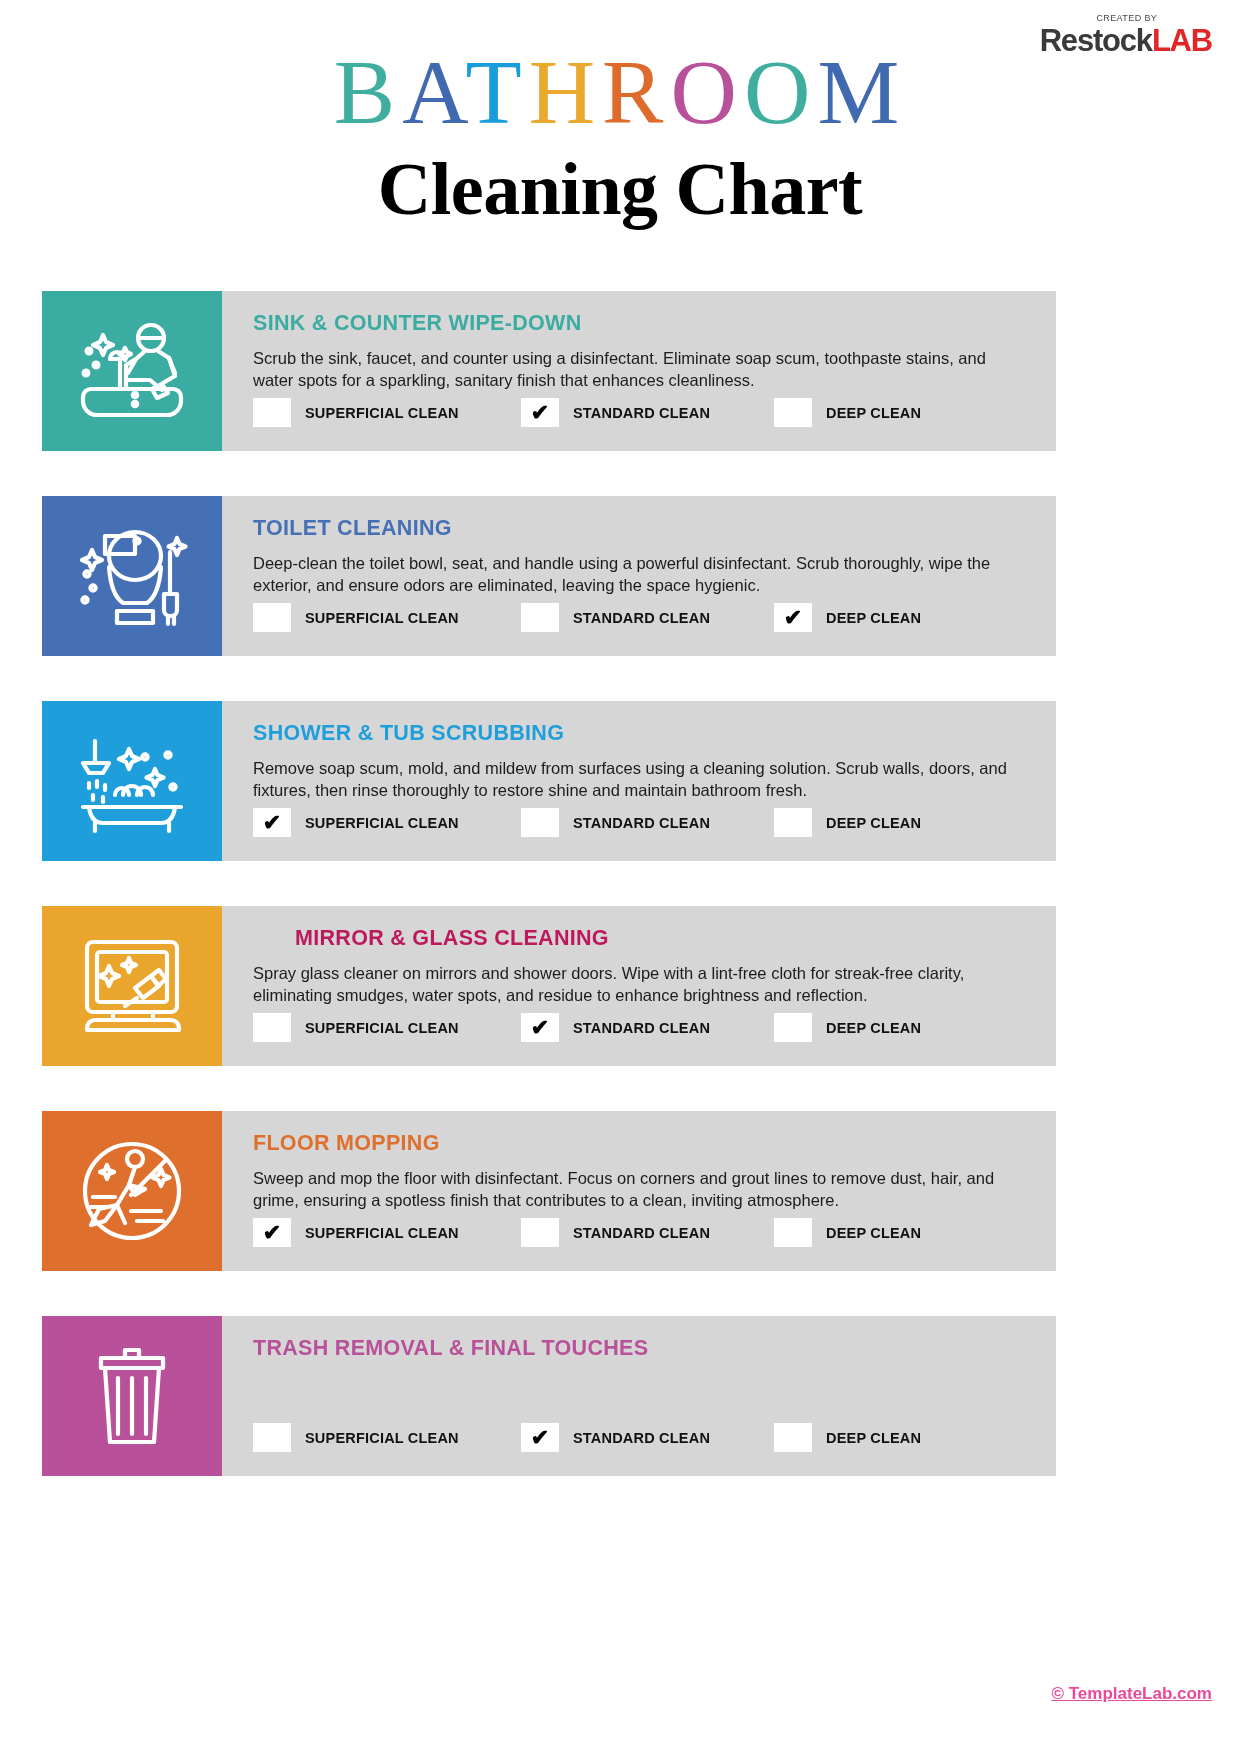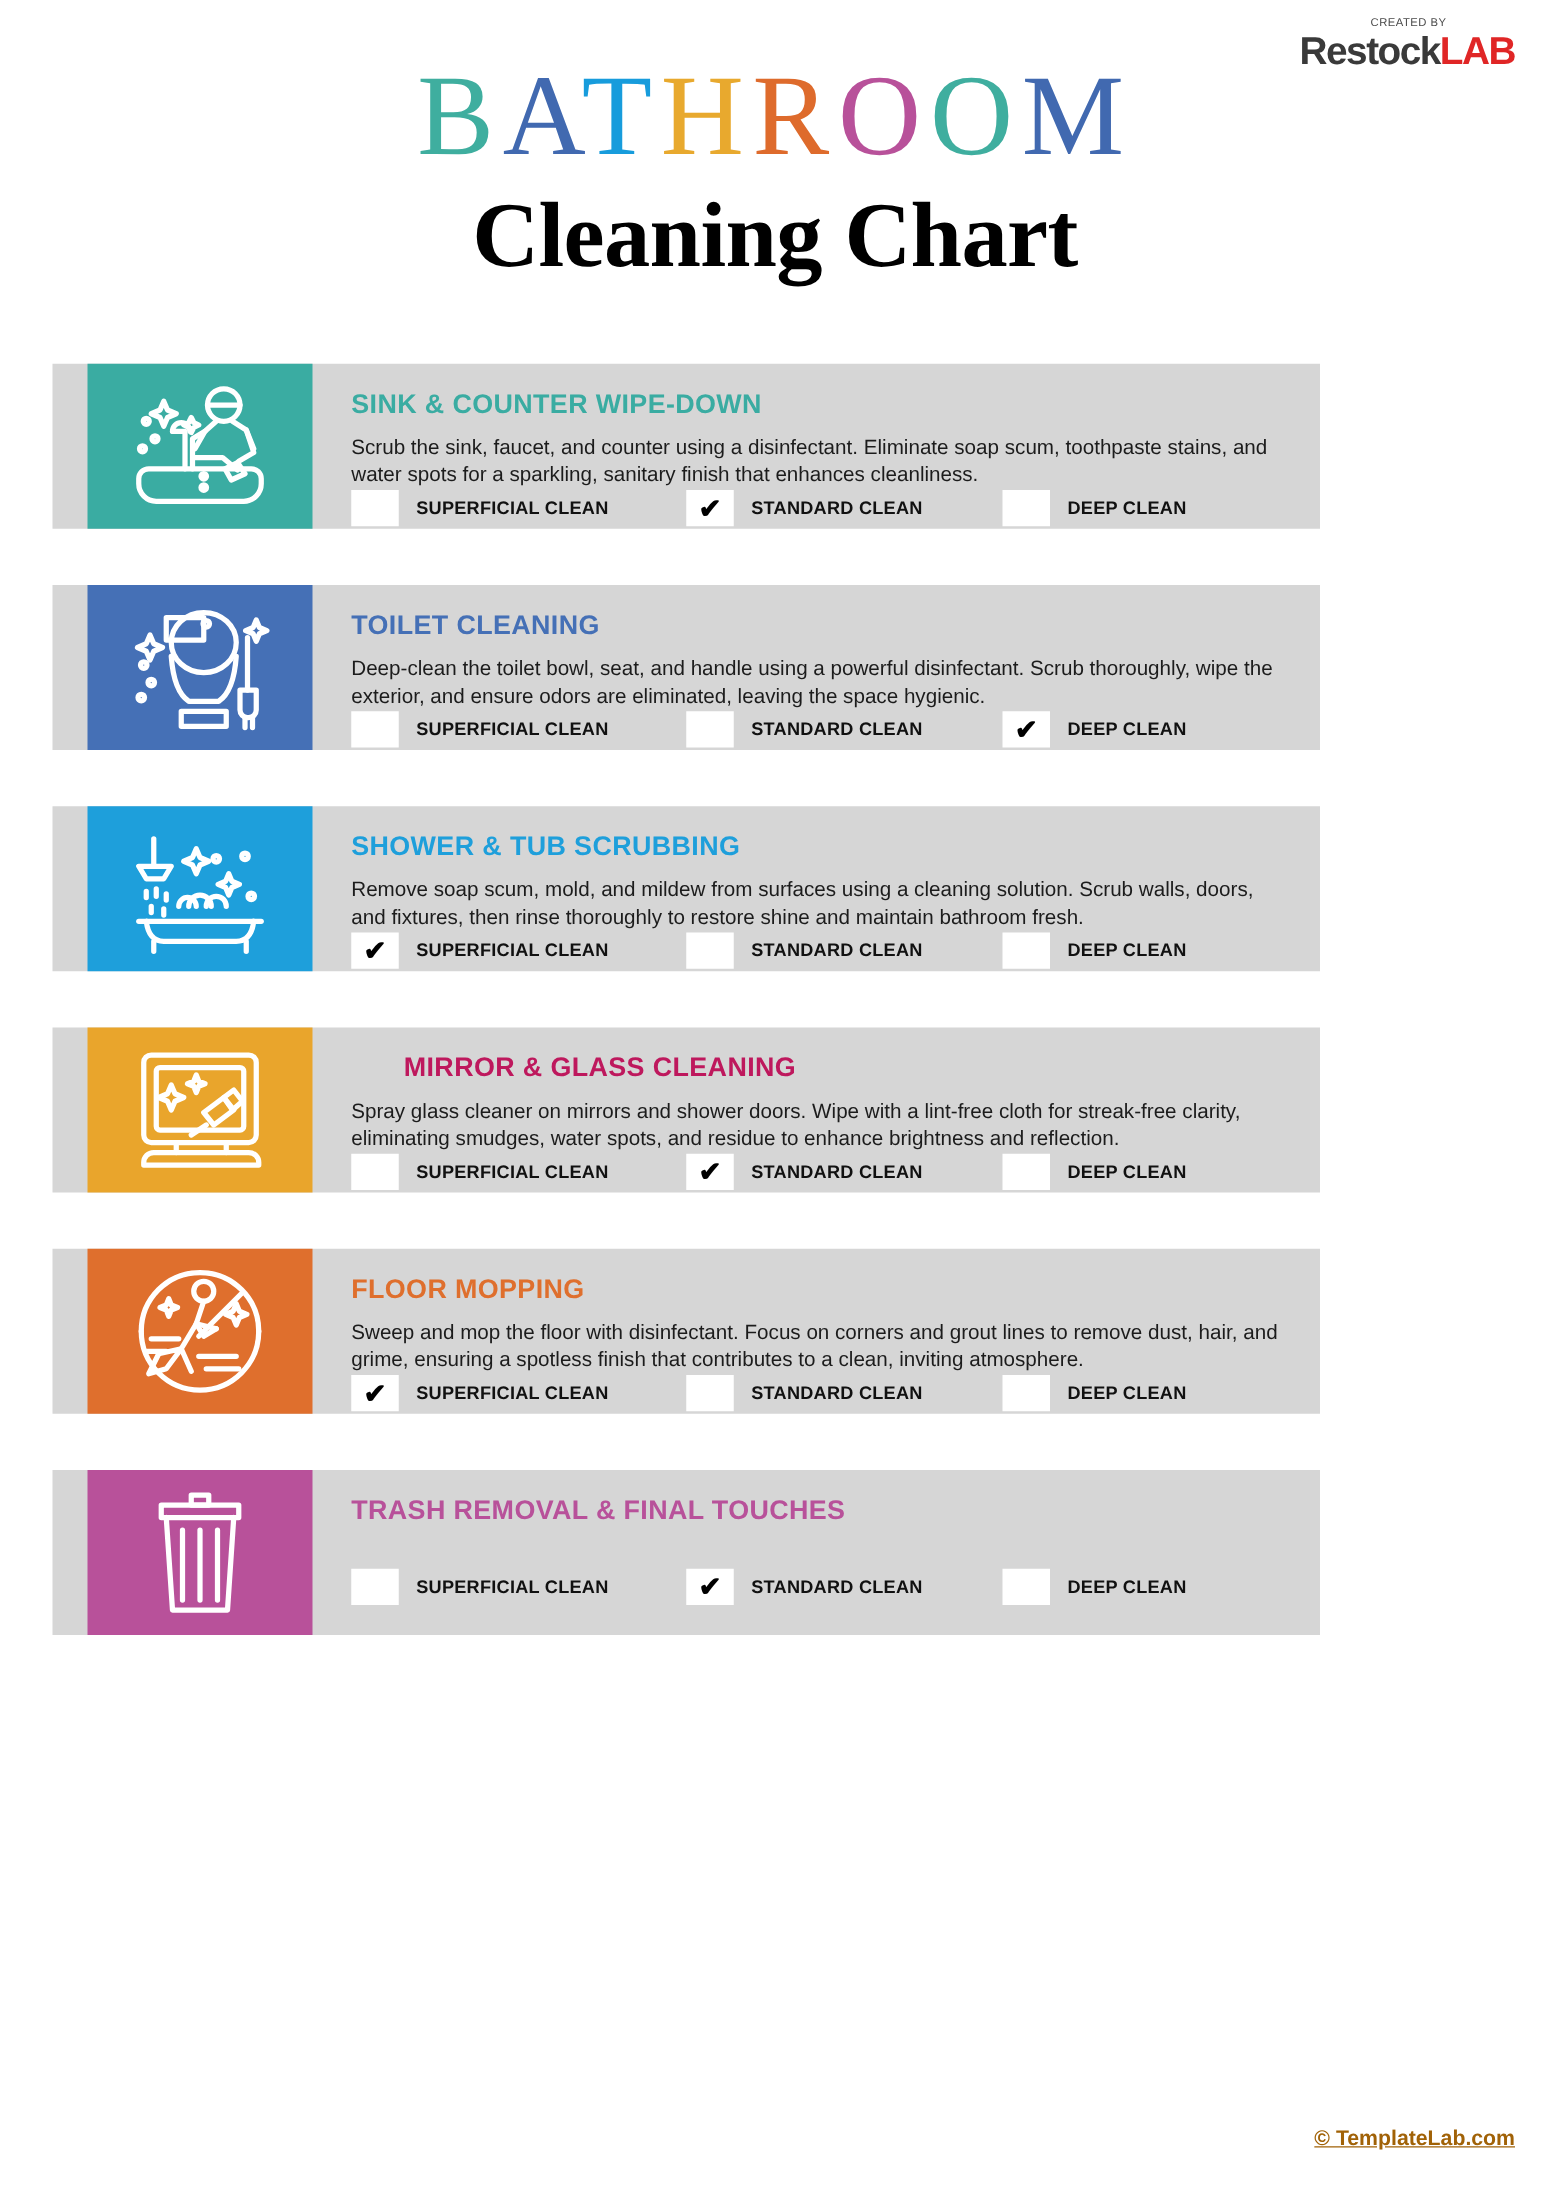--- a/index.html
+++ b/index.html
@@ -68,23 +68,22 @@
   .rows {
     position: absolute;
     top: 291px;
     left: 42px;
     width: 1014px;
   }
   .row {
     display: flex;
     align-items: stretch;
     background: #d6d6d6;
-    height: 132px;
+    height: 160px;
     margin-bottom: 45px;
-    padding-left: 28px;
   }
   .row-icon {
     width: 180px;
     flex: 0 0 180px;
     display: flex;
     align-items: center;
     justify-content: center;
   }
   .row-icon svg { display: block; }
 
@@ -138,25 +137,25 @@
     font-weight: bold;
     letter-spacing: 0.2px;
     color: #111111;
     margin-left: 14px;
     white-space: nowrap;
   }
 
   
   .footer {
     position: absolute;
-    bottom: 33px;
+    bottom: 50px;
     right: 28px;
     font-size: 17px;
     font-weight: bold;
-    color: #a16207;
+    color: #ec4899;
     text-decoration: underline;
   }
 </style>
 </head>
 <body>
 
 <div class="brand">
   <span class="brand-created">CREATED BY</span>
   <span class="brand-word">
     <span class="brand-template">Restock</span><span class="brand-lab">LAB</span>

